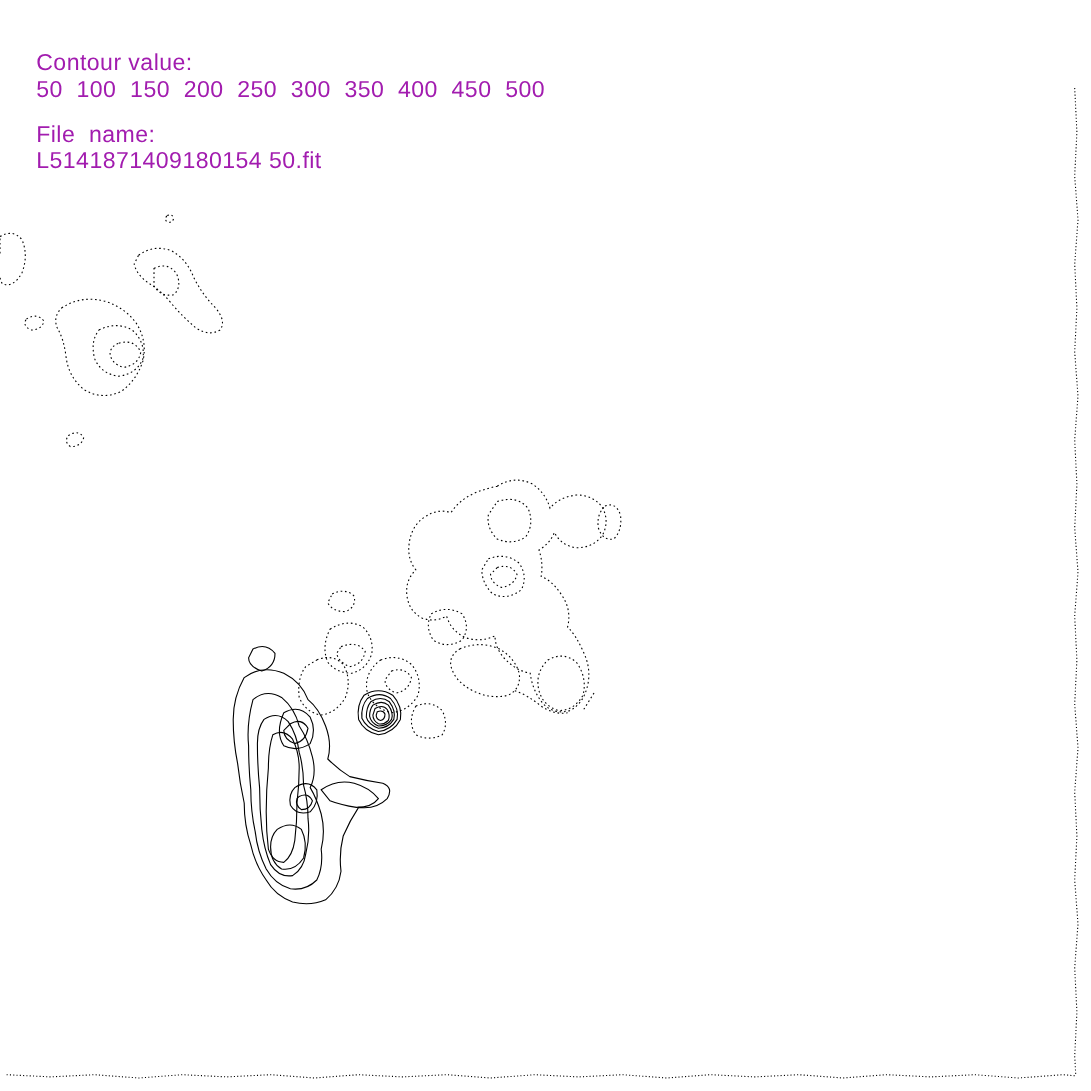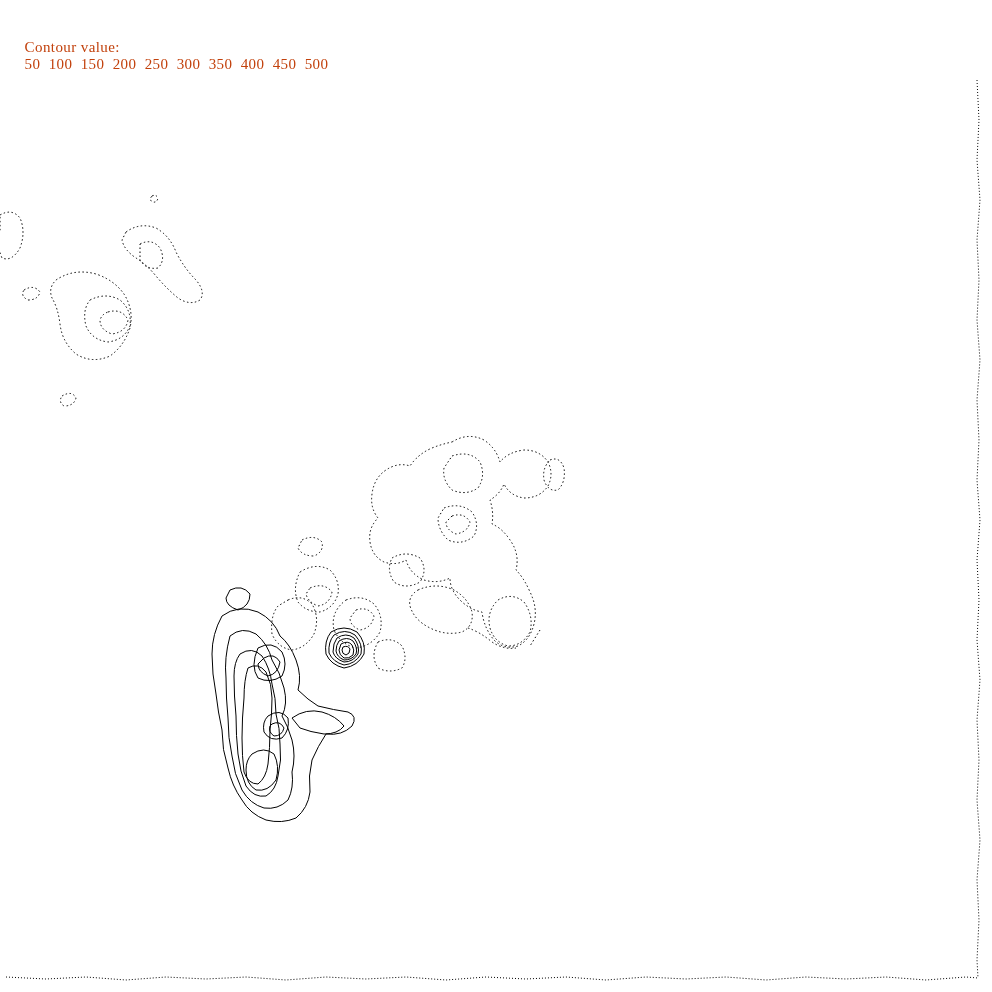--- a/index.html
+++ b/index.html
@@ -15,23 +15,23 @@
   }
   #page {
     position: relative;
     width: 992px;
     height: 992px;
     background: #ffffff;
   }
   .header-text {
     position: absolute;
     left: 8px;
-    color: #c2410c;
-    font-family: Liberation Serif, serif;
-    font-size: 15px;
+    color: #a21caf;
+    font-family: Liberation Sans, sans-serif;
+    font-size: 21px;
     letter-spacing: 0.4px;
     white-space: pre;
   }
   #line-contour { top: 22px; }
   #line-wave    { top: 54px; }
   #line-file    { top: 87px; }
 
   .lbl-seg { display: inline; }
 
   #plot-svg {
@@ -46,20 +46,24 @@
 <body>
 
 <div id="page">
 
   <div class="header-text" id="line-contour">
     <span class="lbl-seg">Contour value:</span>
     <span class="lbl-seg">50  100  150  200  250  300  350  400  450  500</span>
   </div>
 
 
+  <div class="header-text" id="line-file">
+    <span class="lbl-seg">File  name:</span>
+    <span class="lbl-seg">L5141871409180154 50.fit</span>
+  </div>
 
   <svg id="plot-svg" viewBox="0 0 992 992">
     <g fill="none" stroke="#000000" stroke-width="1">
 
       <g stroke-dasharray="1 2" stroke-width="1">
         <path d="M977 80 L979 120 L977 160 L980 200 L977 240 L979 280 L977 320 L980 360 L977 400
                  L979 440 L977 480 L980 520 L977 560 L979 600 L977 640 L980 680 L977 720 L979 760
                  L977 800 L980 840 L977 880 L979 920 L977 960 L978 978"></path>
       </g>
 

